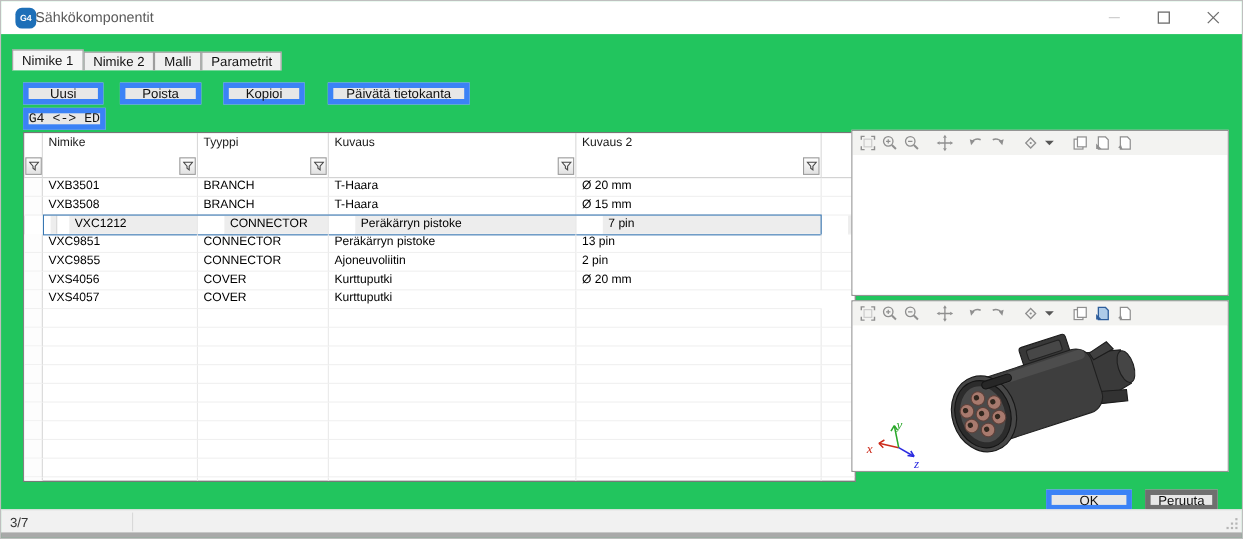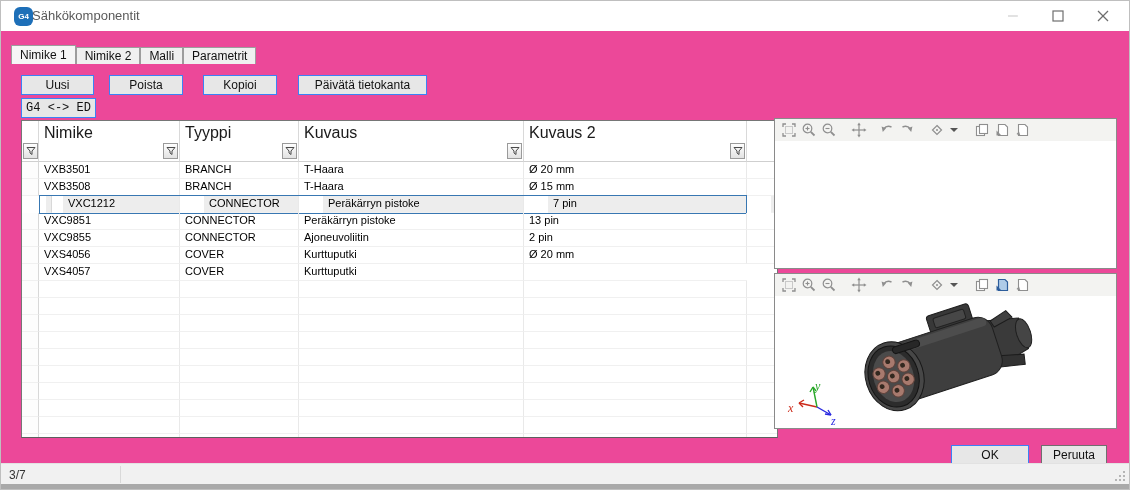--- a/index.html
+++ b/index.html
@@ -1,53 +1,53 @@
 <!DOCTYPE html>
 <html><head>
 <meta charset="utf-8">
 <style>
   * { box-sizing: border-box; margin: 0; padding: 0; }
   html,body { width:1130px; height:490px; background:#e8e8e8; font-family:"Liberation Sans",sans-serif; }
 
-  .window { position:relative; width:1130px; height:490px; background:#ec4899;
+  .window { position:relative; width:1130px; height:490px; background:#22c55e;
             border:1px solid #bfbfbf; overflow:hidden; }
 
   
   .titlebar { position:absolute; left:0; top:0; right:0; height:30px; background:#ffffff; }
   .app-badge { position:absolute; left:13px; top:6px; width:19px; height:19px; border-radius:6px;
                background:#1d6fb8; color:#fff; font-size:8px; font-weight:bold;
                display:flex; align-items:center; justify-content:center; }
   .win-title { position:absolute; left:31px; top:7px; font-size:13px; color:#5a5a5a; }
   .win-controls { position:absolute; right:4px; top:0; height:30px; display:flex; }
   .win-btn { width:45px; height:30px; display:flex; align-items:center; justify-content:center; background:transparent; border:none; }
 
   
   .tabs { position:absolute; left:10px; top:44px; display:flex; align-items:flex-end; }
   .tab { height:17px; line-height:16px; padding:0 8px; font-size:12px; color:#111;
          background:#f0f0f0; border:1px solid #9d9d9d; border-bottom:none; position:relative; }
   .tab + .tab { margin-left:0; }
   .tab.active { height:19px; line-height:18px; background:#f6f6f6; z-index:2;text-align:right; }
 
   
-  .btn { position:absolute; height:20px; background:#e7e7e7; border:1px solid #3b82f6;
+  .btn { position:absolute; height:20px; background:#e7e7e7; border:5px solid #3b82f6;
          font-size:12px; color:#111; font-family:inherit;
          display:flex; align-items:center; justify-content:center; }
   .btn-uusi   { left:20px;  top:74px; width:73px; }
   .btn-poista { left:108px; top:74px; width:74px; }
   .btn-kopioi { left:202px; top:74px; width:74px; }
   .btn-update { left:297px; top:74px; width:129px; }
   .btn-g4ed   { left:20px;  top:97px; width:75px;font-family:Liberation Mono, monospace; }
 
   
   .grid { position:absolute; left:20px; top:119px; width:757px; height:318px;
           background:#fff; border:1px solid #767676; border-bottom-color:#5e5e5e; overflow:hidden; }
   .g-cols { display:grid; grid-template-columns:17px 141px 119px 225px 223px 1fr; }
   .thead { height:41px; }
   .th { position:relative; border-right:1px solid #d9d9d9; border-bottom:1px solid #cfcfcf;
-        font-size:16px; color:#1a1a1a; padding:3px 0 0 5px; }
+        font-size:11px; color:#1a1a1a; padding:3px 0 0 5px; }
   .th.filler { border-right:none; }
   .filter-btn { position:absolute; right:1px; bottom:2px; width:15px; height:16px;
                 border:1px solid #9a9a9a; background:linear-gradient(#fefefe,#e2e2e2);
                 display:flex; align-items:center; justify-content:center; padding:0; }
   .th.gutter .filter-btn { left:1px; right:auto; }
   .trow { height:17px; position:relative; }
   .td { border-right:1px solid #e9e9e9; border-bottom:1px solid #f0f0f0; font-size:11px;
         line-height:15px; padding-left:5px; white-space:nowrap; overflow:hidden; color:#000; }
   .td.gutter { border-right:1px solid #d8d8d8; background:#fdfdfd; }
   .td.filler { border-right:none; }

